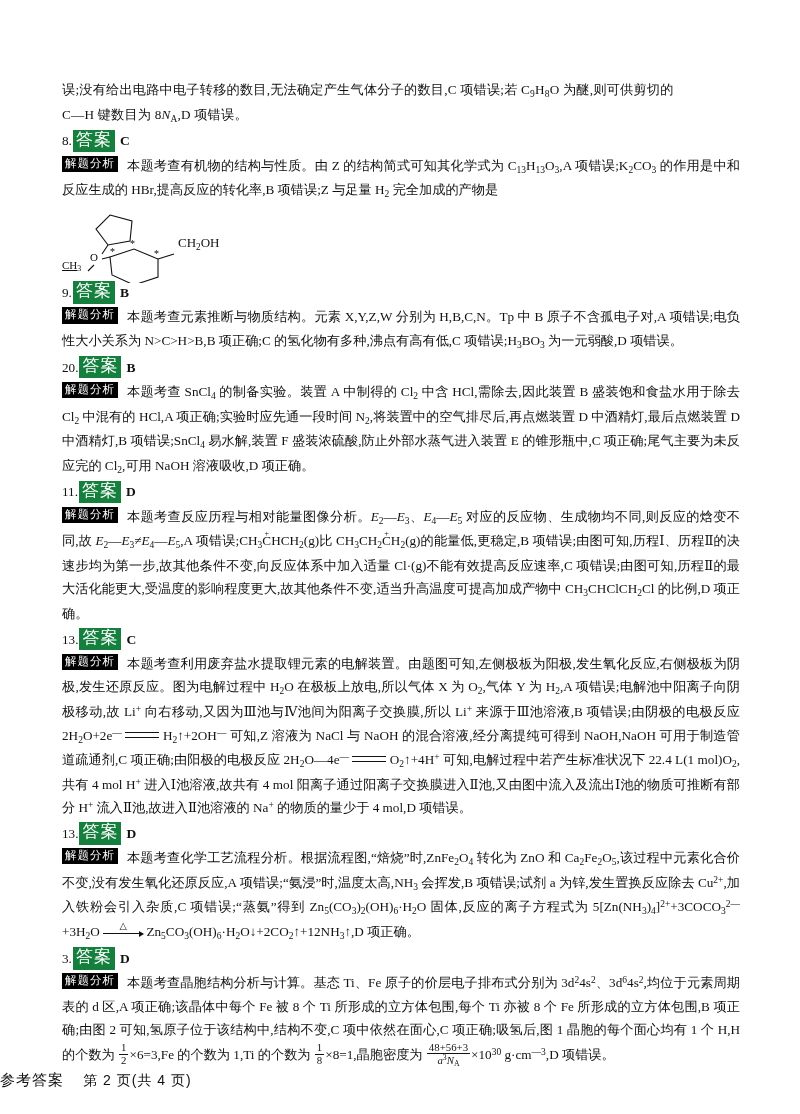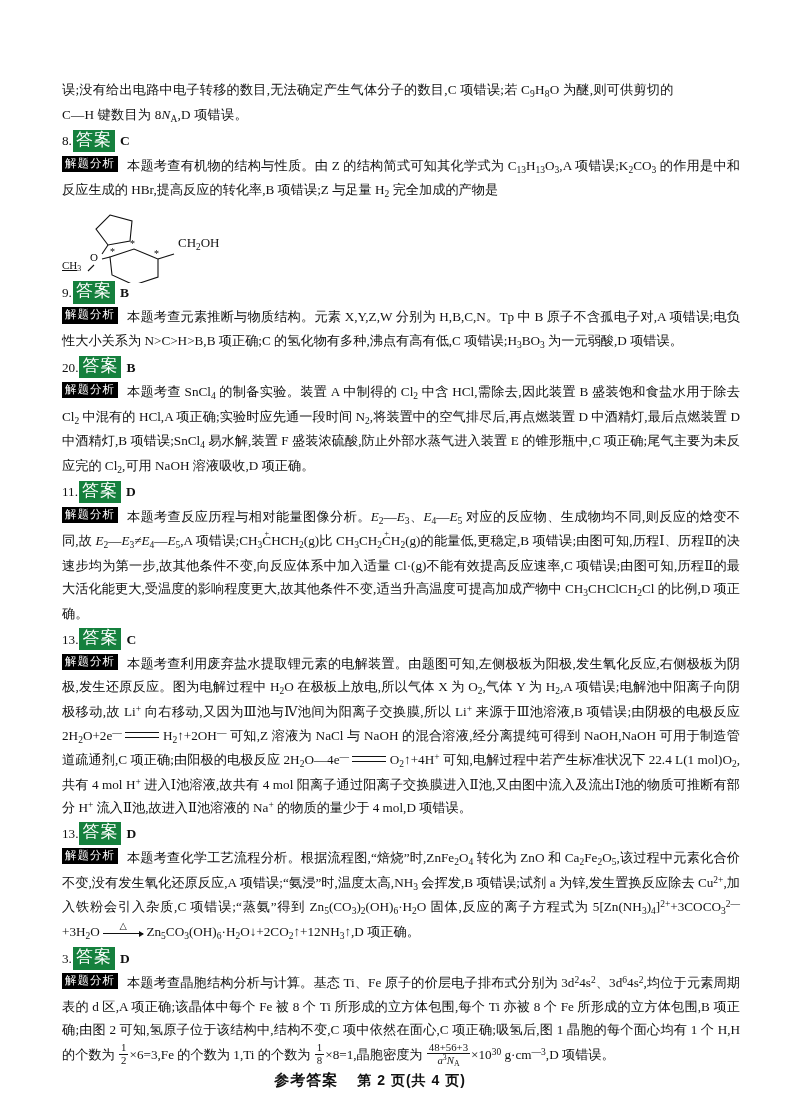--- a/index.html
+++ b/index.html
@@ -106,23 +106,22 @@
   .struct {
     margin: 4px 0 2px 0;
     height: 72px;
     position: relative;
   }
   .footer {
     position: absolute;
     left: 0;
     right: 0;
     bottom: 24px;
-    text-align: center;
     font-family: "Liberation Sans", sans-serif;
-    font-weight: bold;
+    font-weight: normal;
     font-size: 15px;
     letter-spacing: 1px;
   }
   .footer .pg { margin-left: 14px; font-size: 14px; }
   .inline-svg { vertical-align: middle; }
   .overline-plus {
     position: relative;
   }
   .overline-plus::after {
     content: "+";

